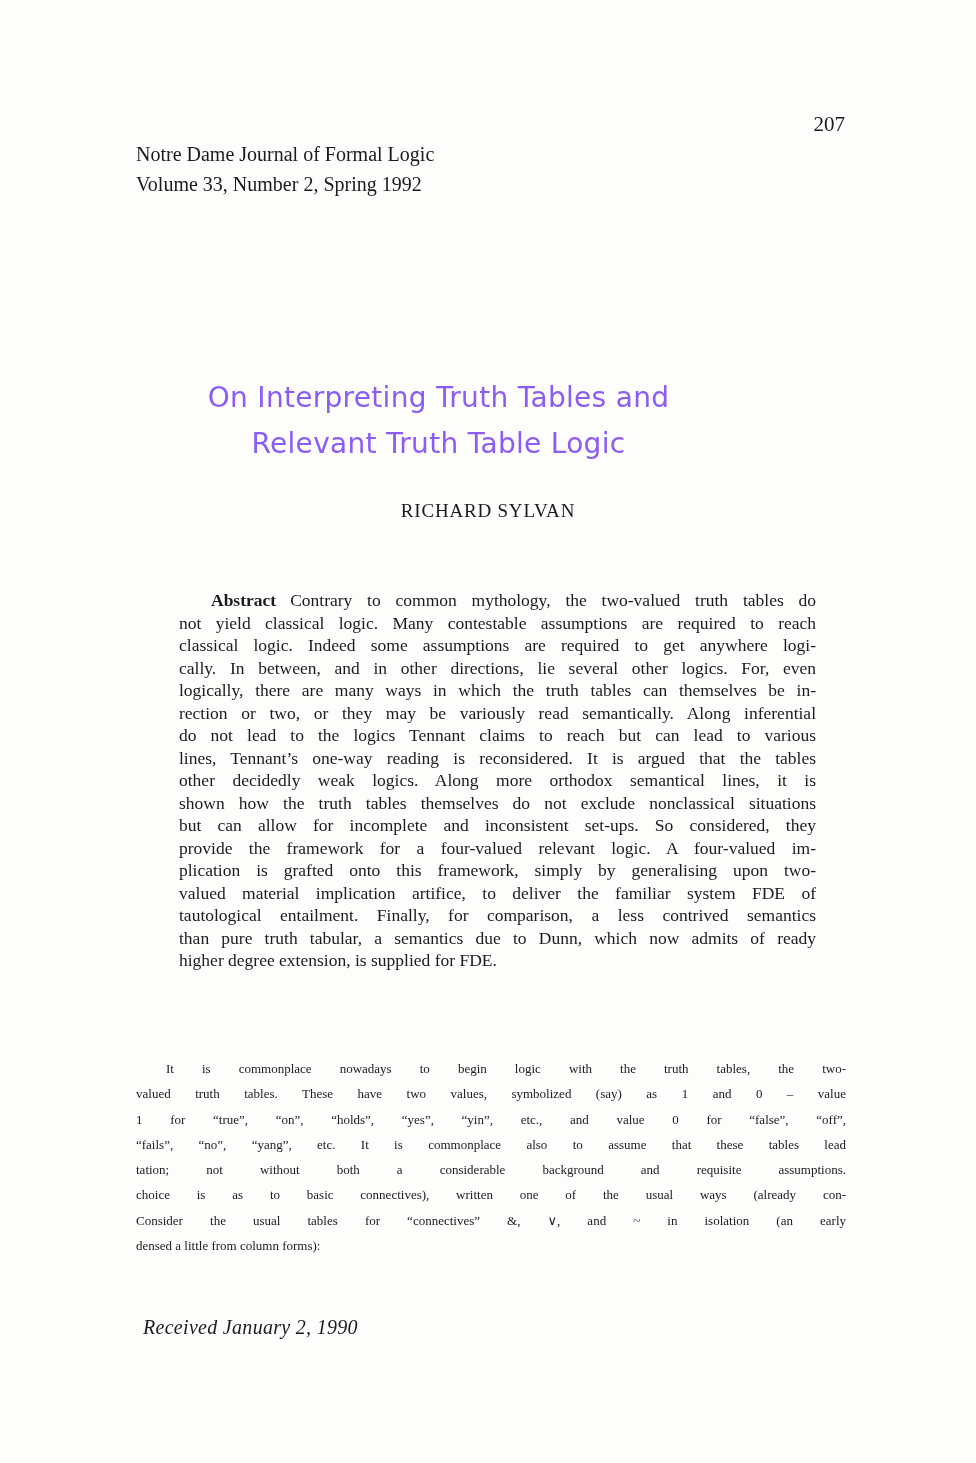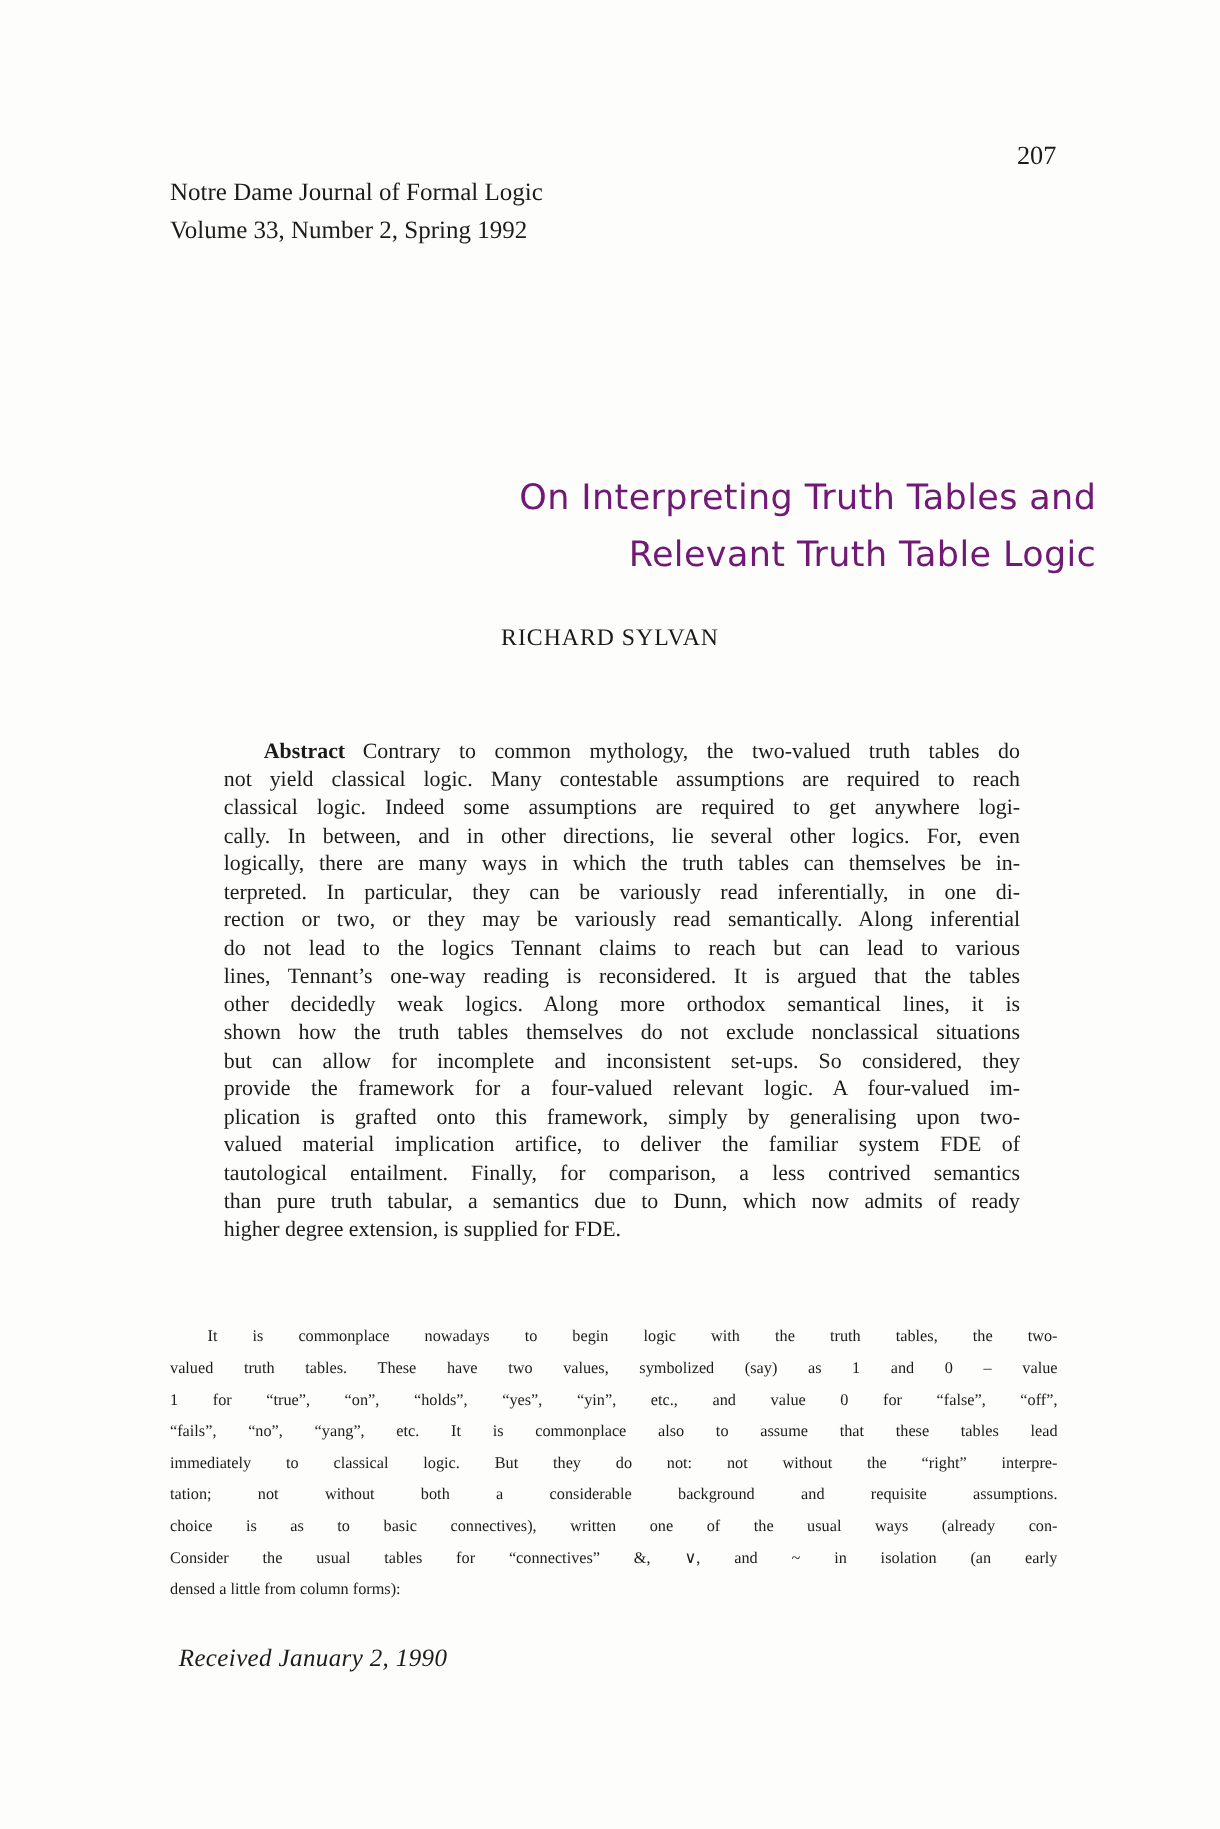--- a/index.html
+++ b/index.html
@@ -20,27 +20,27 @@
   }
   .journal-header {
     position: absolute;
     top: 139px; left: 136px;
     font-size: 20px;
     line-height: 30px;
   }
   .paper-title {
     position: absolute;
     top: 356px; left: 0; width: 877px;
-    text-align: right;
+    text-align: center;
     font-family: "DejaVu Sans", "Liberation Sans", sans-serif;
     font-weight: 500;
     font-size: 28px;
     line-height: 46px;
     letter-spacing: 0.3px;
-    color: #701a75;
+    color: #8b5cf6;
   }
   .author {
     position: absolute;
     top: 500px; left: 0; width: 976px;
     text-align: center;
     font-size: 19px;
     letter-spacing: 0.8px;
   }
   .abstract {
     position: absolute;
@@ -92,41 +92,39 @@
   </h1>
 
   <div class="author">RICHARD SYLVAN</div>
 
   <div class="abstract">
       <div class="tline"><span class="lbl">Abstract</span><span>Contrary to common mythology, the two-valued truth tables do</span></div>
       <div class="tline"><span>not yield classical logic. </span><span class="i">Many</span><span> contestable assumptions are required to reach</span></div>
       <div class="tline"><span>classical logic. Indeed </span><span class="i">some</span><span> assumptions are required to get anywhere logi-</span></div>
       <div class="tline"><span>cally. In between, and in other directions, lie several other logics. For, even</span></div>
       <div class="tline"><span>logically, there are many ways in which the truth tables can themselves be in-</span></div>
-      <div class="tline"><span>terpreted. In particular, they can be variously read inferentially, in one di-</span></div>
       <div class="tline"><span>rection or two, or they may be variously read semantically. Along inferential</span></div>
       <div class="tline"><span>do not lead to the logics Tennant claims to reach but can lead to various</span></div>
       <div class="tline"><span>lines, Tennant’s one-way reading is reconsidered. It is argued that the tables</span></div>
       <div class="tline"><span>other decidedly weak logics. Along more orthodox semantical lines, it is</span></div>
       <div class="tline"><span>shown how the truth tables themselves do not exclude nonclassical situations</span></div>
       <div class="tline"><span>but can allow for incomplete and inconsistent set-ups. So considered, they</span></div>
       <div class="tline"><span>provide the framework for a four-valued relevant logic. A four-valued im-</span></div>
       <div class="tline"><span>plication is grafted onto this framework, simply by generalising upon two-</span></div>
       <div class="tline"><span>valued material implication artifice, to deliver the familiar system </span><span class="i">FDE</span><span> of</span></div>
       <div class="tline"><span>tautological entailment. Finally, for comparison, a less contrived semantics</span></div>
       <div class="tline"><span>than pure truth tabular, a semantics due to Dunn, which now admits of ready</span></div>
       <div class="tline last"><span>higher degree extension, is supplied for </span><span class="i">FDE</span><span>.</span></div>
     </div>
 
   <div class="body-para">
       <div class="tline"><span>It is commonplace nowadays to begin logic with the truth tables, the two-</span></div>
       <div class="tline"><span>valued truth tables. These have two values, symbolized (say) as 1 and 0 – value</span></div>
       <div class="tline"><span>1 for “true”, “on”, “holds”, “yes”, “yin”, etc., and value 0 for “false”, “off”,</span></div>
       <div class="tline"><span>“fails”, “no”, “yang”, etc. It is commonplace also to assume that these tables lead</span></div>
-      <div class="tline"><span>immediately to classical logic. But they do not: not without the “right” interpre-</span></div>
       <div class="tline"><span>tation; not without both a considerable background and requisite assumptions.</span></div>
       <div class="tline"><span>choice is as to basic connectives), written one of the usual ways (already con-</span></div>
       <div class="tline"><span>Consider the usual tables for “connectives” &amp;, ∨, and ~ in isolation (an early</span></div>
       <div class="tline last"><span>densed a little from column forms):</span></div>
     </div>
 
   <div class="received">Received January 2, 1990</div>
 
 </div>
 

